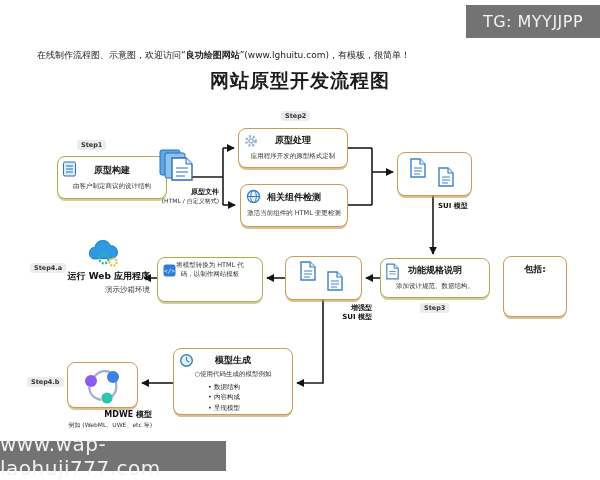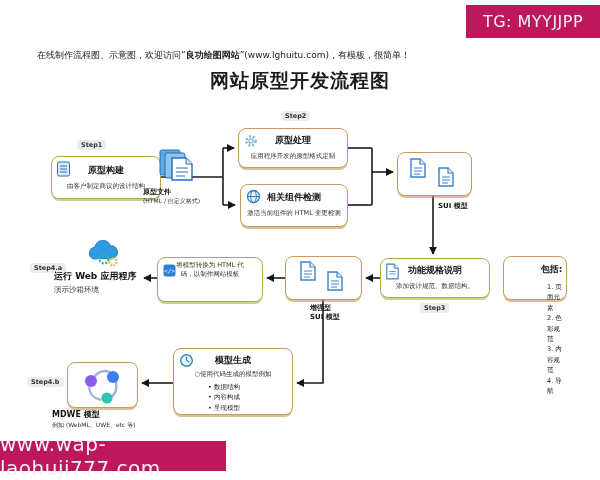--- a/index.html
+++ b/index.html
@@ -1,36 +1,36 @@
 <!DOCTYPE html>
 <html><head>
 <meta charset="utf-8">
 <style>
   html,body{margin:0;padding:0;background:#f2f2f2;}
   #canvas{
     position:relative;width:600px;height:480px;background:#ffffff;overflow:hidden;
     font-family:"DejaVu Sans","Liberation Sans",sans-serif;color:#1c1c1c;
   }
   .badge{position:absolute;display:flex;align-items:center;justify-content:center;
-    background:#be185d;color:#f2f2f2;z-index:5;letter-spacing:.5px;}
+    background:#737373;color:#f2f2f2;z-index:5;letter-spacing:.5px;}
   #tg-badge{left:466px;top:5px;width:134px;height:33px;font-size:16px;}
   #site-badge{left:0;top:441px;width:226px;height:30px;font-size:20px;}
   #promo{position:absolute;left:37px;top:49px;font-size:9px;color:#222;white-space:nowrap;z-index:2;}
   #promo b{font-weight:bold;text-align:center;}
   #main-title{position:absolute;left:0;top:68px;width:600px;text-align:center;
     font-size:19px;font-weight:bold;letter-spacing:1px;z-index:2;}
   .step{position:absolute;font-size:6.5px;font-weight:bold;color:#333;background:#ececec;
     border-radius:3px;padding:1px 4px;z-index:3;}
   .box{position:absolute;background:#fff;border:1.5px solid #c99a5b;border-radius:8px;
     box-shadow:0 2.5px 0 -0.5px rgba(193,138,60,.55);text-align:center;z-index:2;box-sizing:border-box;}
   .box.olive{border-color:#b2a94e;box-shadow:0 2.5px 0 -0.5px rgba(160,158,60,.5);}
   .box-title{font-weight:bold;font-size:9px;color:#151515;}
   .box-sub{font-size:6.5px;color:#333;line-height:1.45;}
   .corner-icon{position:absolute;left:5px;top:4px;}
-  .lbl{position:absolute;z-index:3;text-align:left;}
+  .lbl{position:absolute;z-index:3;text-align:right;}
   .lbl .t{font-weight:bold;font-size:7px;color:#111;line-height:1.3;}
   .lbl .s{font-size:6px;color:#333;line-height:1.3;}
   .bullet{text-align:left;font-size:6.5px;color:#222;line-height:1.55;}
   .bullet::before{content:"•  ";}
   .numitem{text-align:left;font-size:6.5px;color:#222;line-height:1.6;}
   svg.connectors{position:absolute;left:0;top:0;z-index:1;}
   .abs-icon{position:absolute;z-index:2;}
 </style>
 </head>
 <body>
@@ -68,21 +68,21 @@
       <path d="M173,383 H142" marker-end="url(#arr)"></path>
     </g>
   </svg>
 
   <div class="step" style="left:77px;top:140px;">Step1</div>
   <div class="step" style="left:281px;top:111px;">Step2</div>
   <div class="step" style="left:420px;top:303px;">Step3</div>
   <div class="step" style="left:30px;top:263px;">Step4.a</div>
   <div class="step" style="left:27px;top:377px;">Step4.b</div>
 
-  <div class="box olive" style="left:51px;top:156px;width:110px;height:43px;">
+  <div class="box olive" style="left:57px;top:156px;width:110px;height:43px;">
     <span class="corner-icon">
       <svg width="13" height="16" viewBox="0 0 13 16">
         <rect x="0.5" y="1" width="12" height="14" rx="1.5" fill="#d9ecfa" stroke="#2d6fb8"></rect>
         <line x1="3" y1="5" x2="10" y2="5" stroke="#2d6fb8"></line>
         <line x1="3" y1="8" x2="10" y2="8" stroke="#2d6fb8"></line>
         <line x1="3" y1="11" x2="10" y2="11" stroke="#2d6fb8"></line>
       </svg>
     </span>
     <div class="box-title" style="margin-top:7px;">原型构建</div>
     <div class="box-sub" style="margin-top:5px;">由客户制定商议的设计结构</div>
@@ -157,28 +157,22 @@
         <path d="M1,1 h9 l5,5 v13 h-14 z" fill="#fff" stroke="#3c82c8" stroke-width="1.4"></path>
         <path d="M10,1 v5 h5" fill="#e3f0fb" stroke="#3c82c8" stroke-width="1.2"></path>
         <line x1="4" y1="10" x2="12" y2="10" stroke="#3c82c8"></line>
         <line x1="4" y1="13" x2="12" y2="13" stroke="#3c82c8"></line>
       </svg>
     </span>
     <div class="box-title" style="margin-top:5px;">功能规格说明</div>
     <div class="box-sub" style="margin-top:5px;">添加设计规范、数据结构。</div>
   </div>
 
-  <div class="box" style="left:503px;top:256px;width:64px;height:44px;padding-left:33px;">
+  <div class="box" style="left:503px;top:256px;width:64px;height:61px;">
     <div class="box-title" style="margin-top:6px;">包括:</div>
-    <div style="margin:6px 0 0 10px;">
-      <div class="numitem">1. 页面元素</div>
-      <div class="numitem">2. 色彩规范</div>
-      <div class="numitem">3. 内容规范</div>
-      <div class="numitem">4. 导航</div>
-    </div>
   </div>
 
   <div class="box" style="left:285px;top:256px;width:77px;height:44px;">
     <span class="abs-icon" style="left:14px;top:4px;">
       <svg width="16" height="20" viewBox="0 0 16 20">
         <path d="M1,1 h9 l5,5 v13 h-14 z" fill="#fff" stroke="#3c82c8" stroke-width="1.4"></path>
         <path d="M10,1 v5 h5" fill="#e3f0fb" stroke="#3c82c8" stroke-width="1.2"></path>
         <line x1="4" y1="10" x2="12" y2="10" stroke="#3c82c8"></line>
         <line x1="4" y1="13" x2="12" y2="13" stroke="#3c82c8"></line>
         <line x1="4" y1="16" x2="10" y2="16" stroke="#3c82c8"></line>

